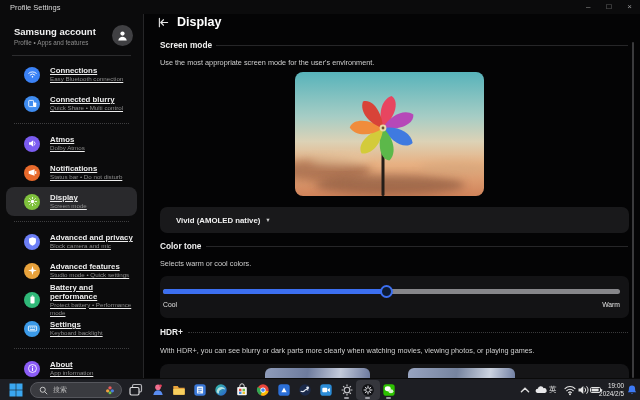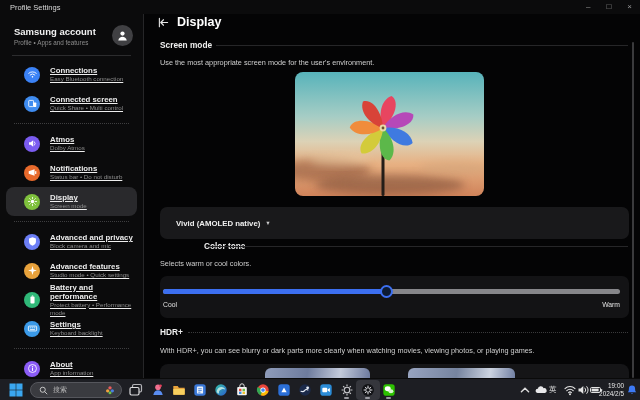--- a/index.html
+++ b/index.html
@@ -38,21 +38,21 @@
   .back-btn { width:12px; height:12px; display:flex; align-items:center; justify-content:center; cursor:pointer; }
   .page-title { font-size:12.5px; font-weight:bold; color:#fff; }
 
   .sec-title { position:absolute; font-size:8.3px; font-weight:bold; color:#f0f0f0; }
   .sec-rule { position:absolute; height:0; border-top:1px solid #262628; }
   .sec-rule.dotted { border-top:1px dotted #3a3a3c; }
   .sec-desc { position:absolute; font-size:7.3px; color:#cfcfcf; }
 
   .preview-img { position:absolute; left:151px; top:58px; width:189px; height:124px; border-radius:8px; overflow:hidden; background:#111; }
 
-  .dropdown { position:absolute; left:16px; top:193px; width:469px; height:32px; background:#19191b; border-radius:7px; display:flex; align-items:center; padding-left:16px; cursor:pointer; }
+  .dropdown { position:absolute; left:16px; top:193px; width:469px; height:26px; background:#19191b; border-radius:7px; display:flex; align-items:center; padding-left:16px; cursor:pointer; }
   .dropdown .dd-label { font-size:7.8px; color:#f0f0f0; font-weight:bold; }
   .dropdown .dd-caret { font-size:5.5px; color:#cccccc; margin-left:5px; }
 
   .slider-card { position:absolute; left:16px; top:262px; width:469px; height:42px; background:#131315; border-radius:7px; }
   .slider-track { position:absolute; left:19px; top:275px; width:457px; height:5px; background:#86868a; border-radius:3px; cursor:pointer; }
   .slider-fill { position:absolute; left:0; top:0; height:5px; border-radius:3px 0 0 3px; background:#3c6ff0; }
   .slider-thumb { position:absolute; top:-4px; width:13px; height:13px; border-radius:50%; background:#0d1b33; border:2.5px solid #3c6ff0; cursor:grab; }
   .slider-min { position:absolute; left:19px; top:287px; font-size:6.8px; color:#e0e0e0; }
   .slider-max { position:absolute; right:20px; top:287px; font-size:6.8px; color:#e0e0e0; }
 
@@ -118,21 +118,21 @@
     </span>
   </div>
           <div class="sb-item">
     <span class="sb-icon" style="background: rgb(63, 140, 240);">
               <svg viewBox="0 0 16 16">
                 <rect x="2.5" y="3.5" width="7" height="9" rx="1" stroke="#fff" stroke-width="1.2" fill="none"></rect>
                 <rect x="9" y="6.5" width="4.5" height="6.5" rx="1" fill="#fff"></rect>
               </svg>
             </span>
     <span class="sb-text">
-      <span class="sb-label">Connected screen</span>
+      <span class="sb-label">Connected blurry</span>
       <span class="sb-sub">Quick Share  •  Multi control</span>
     </span>
   </div>
           <div class="sb-divider"></div>
           <div class="sb-item">
     <span class="sb-icon" style="background: rgb(123, 92, 240);">
               <svg viewBox="0 0 16 16">
                 <path d="M3 6.2v3.6h2.4L9 12.6V3.4L5.4 6.2z" fill="#fff"></path>
                 <path d="M10.8 5.5a3.6 3.6 0 0 1 0 5" stroke="#fff" stroke-width="1.2" fill="none" stroke-linecap="round"></path>
               </svg>
@@ -290,21 +290,21 @@
               <circle r="1.4" fill="#6b5430"></circle>
           </g>
         </svg>
       </div>
 
       <div class="dropdown">
         <span class="dd-label">Vivid (AMOLED native)</span>
         <span class="dd-caret">▼</span>
       </div>
 
-      <div class="sec-title" style="left:16px; top:227px;margin-left:44px;">Color tone</div>
+      <div class="sec-title" style="left:16px; top:227px;">Color tone</div>
       <div class="sec-rule" style="left:62px; right:12px; top:232px;"></div>
       <div class="sec-desc" style="left:16px; top:245px;">Selects warm or cool colors.</div>
 
       <div class="slider-card"></div>
       <div class="slider-track">
         <div class="slider-fill" id="slider-fill" style="width: 49%; background: rgb(60, 111, 240);"></div>
         <div class="slider-thumb" id="slider-thumb" style="left: calc(49% - 6.5px); border-color: rgb(60, 111, 240);"></div>
       </div>
       <div class="slider-min">Cool</div>
       <div class="slider-max">Warm</div>

